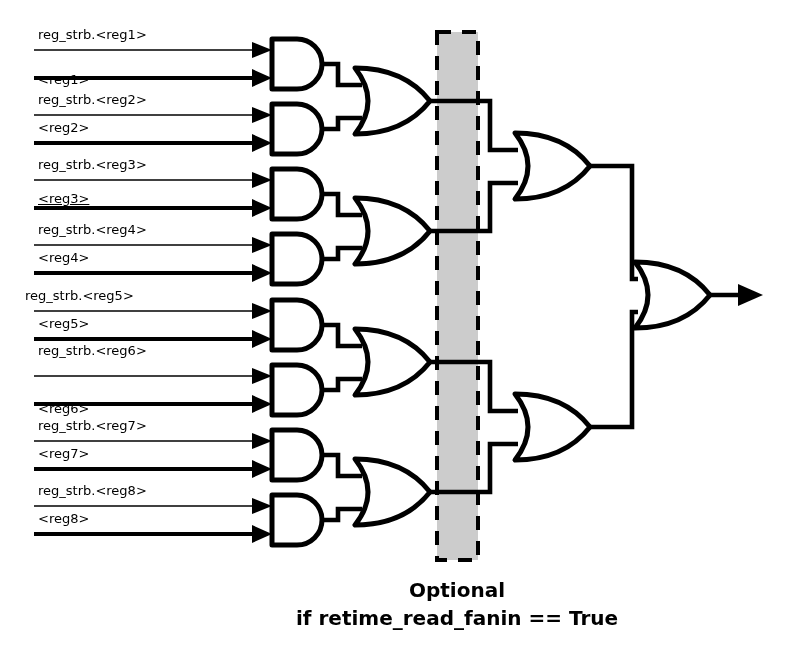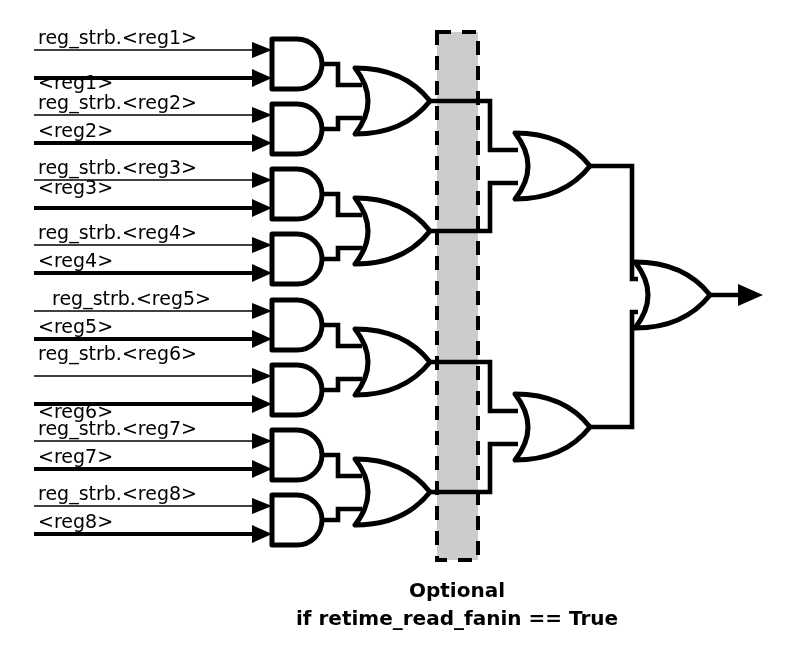--- a/index.html
+++ b/index.html
@@ -1,19 +1,19 @@
 <!DOCTYPE html>
 <html><head>
 <meta charset="utf-8">
 <style>
   html,body{margin:0;padding:0;background:#ffffff;}
   body{width:802px;height:656px;position:relative;overflow:hidden;
        font-family:"DejaVu Sans","Liberation Sans",sans-serif;}
   #diagram{position:absolute;left:0;top:0;width:802px;height:656px;}
-  .sig-label{position:absolute;font-size:19px;color:#000;white-space:nowrap;
+  .sig-label{position:absolute;font-size:13px;color:#000;white-space:nowrap;
              font-family:"DejaVu Sans","Liberation Sans",sans-serif;line-height:1;}
   .caption{position:absolute;width:802px;text-align:center;font-weight:bold;
            font-size:20px;color:#000;white-space:nowrap;
            font-family:"DejaVu Sans","Liberation Sans",sans-serif;}
 </style>
 </head>
 <body>
 
 <svg id="diagram" viewBox="0 0 802 656" width="802" height="656">
 
@@ -143,26 +143,26 @@
   </g>
 </svg>
 
 <div class="sig-label" style="left:38px;top:28px;">reg_strb.&lt;reg1&gt;</div>
 <div class="sig-label" style="left:38px;top:73px;">&lt;reg1&gt;</div>
 
 <div class="sig-label" style="left:38px;top:93px;">reg_strb.&lt;reg2&gt;</div>
 <div class="sig-label" style="left:38px;top:121px;">&lt;reg2&gt;</div>
 
 <div class="sig-label" style="left:38px;top:158px;">reg_strb.&lt;reg3&gt;</div>
-<div class="sig-label" style="left:38px;top:178px;">&lt;reg3&gt;</div>
+<div class="sig-label" style="left:38px;top:192px;text-decoration:underline;">&lt;reg3&gt;</div>
 
 <div class="sig-label" style="left:38px;top:223px;">reg_strb.&lt;reg4&gt;</div>
 <div class="sig-label" style="left:38px;top:251px;">&lt;reg4&gt;</div>
 
-<div class="sig-label" style="left:52px;top:289px;">reg_strb.&lt;reg5&gt;</div>
+<div class="sig-label" style="left:25px;top:289px;">reg_strb.&lt;reg5&gt;</div>
 <div class="sig-label" style="left:38px;top:317px;">&lt;reg5&gt;</div>
 
 <div class="sig-label" style="left:38px;top:344px;">reg_strb.&lt;reg6&gt;</div>
 <div class="sig-label" style="left:38px;top:382px;margin-top:20px;">&lt;reg6&gt;</div>
 
 <div class="sig-label" style="left:38px;top:419px;">reg_strb.&lt;reg7&gt;</div>
 <div class="sig-label" style="left:38px;top:447px;">&lt;reg7&gt;</div>
 
 <div class="sig-label" style="left:38px;top:484px;">reg_strb.&lt;reg8&gt;</div>
 <div class="sig-label" style="left:38px;top:512px;">&lt;reg8&gt;</div>

